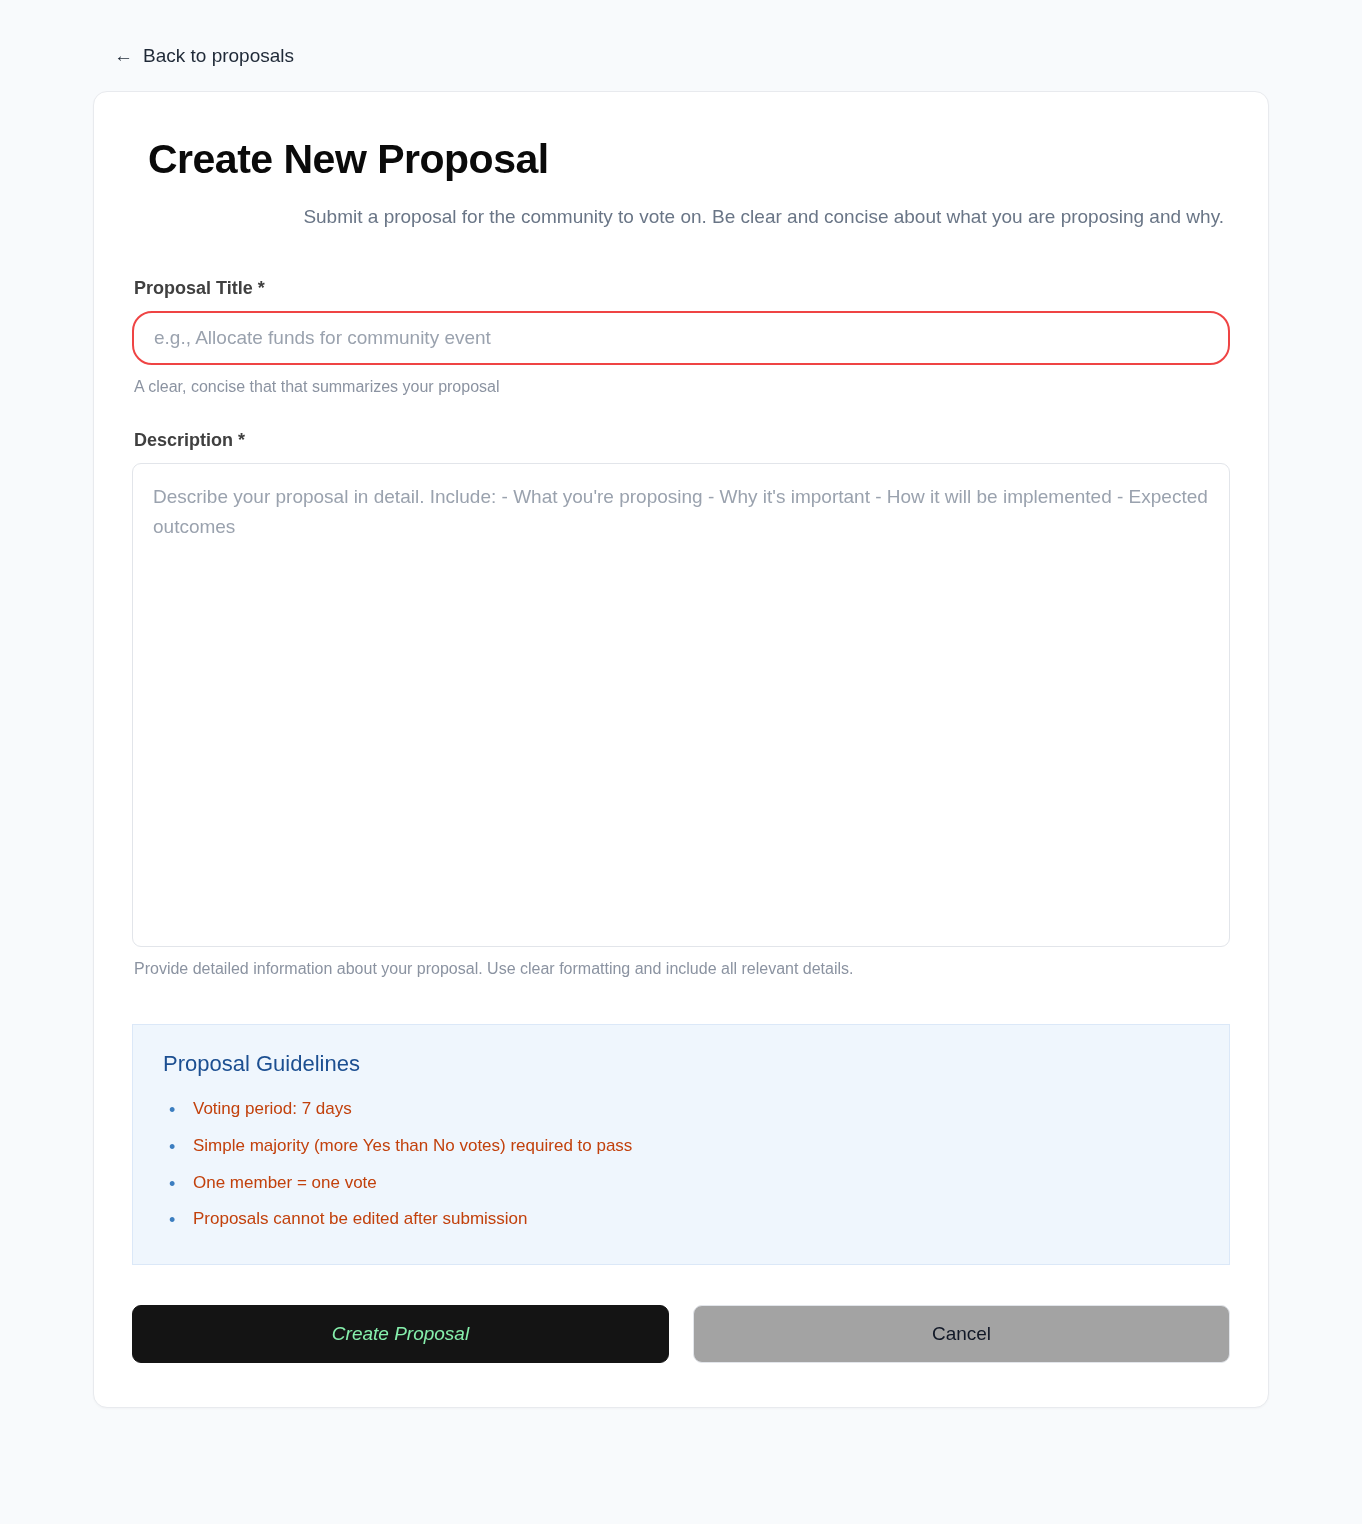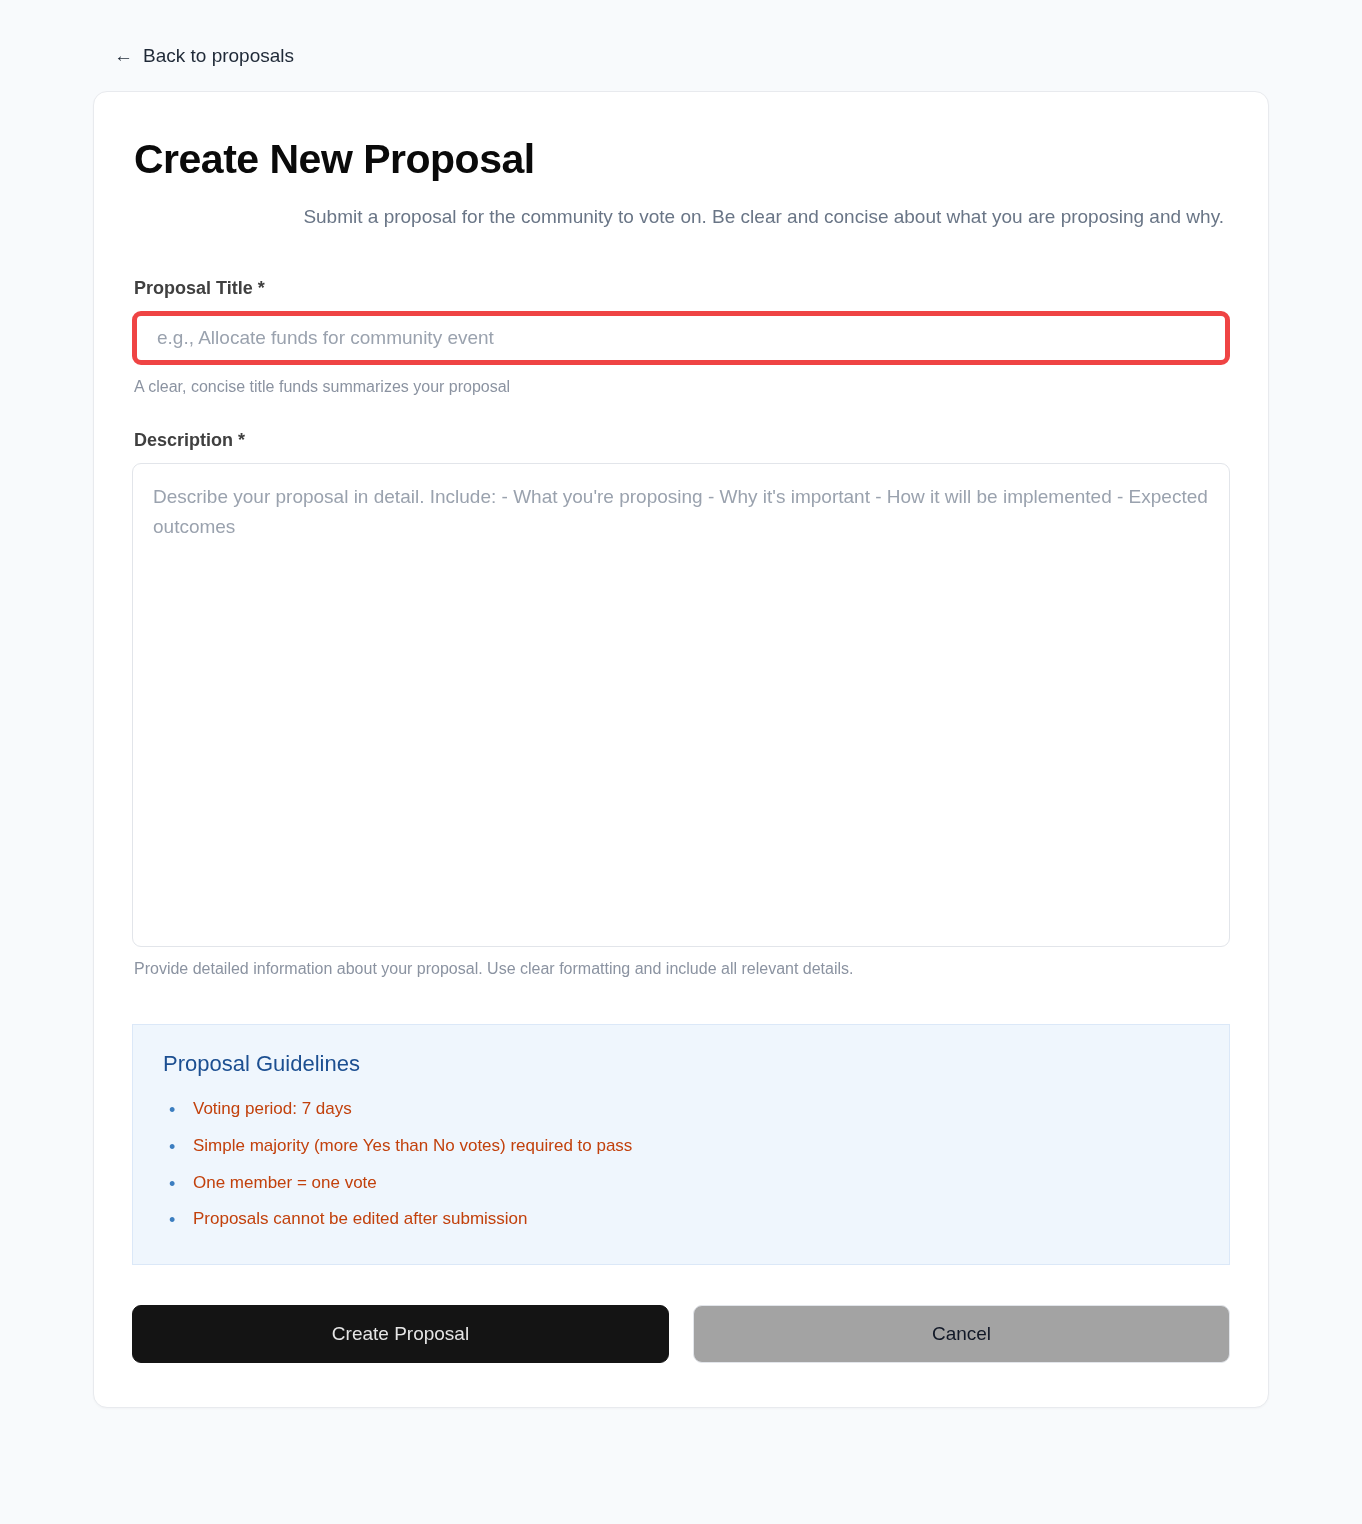--- a/index.html
+++ b/index.html
@@ -42,21 +42,21 @@
     background: #ffffff;
     border: 1px solid #e8eaee;
     border-radius: 14px;
     padding: 44px 38px 44px 38px;
     box-shadow: 0 1px 2px rgba(16,24,40,0.03);
   }
   .card-title {
     font-size: 41px;
     font-weight: bold;
     color: #0a0a0a;
-    margin: 0 0 18px 2px;
+    margin: 0 0 18px 16px;
     letter-spacing: -0.5px;
   }
   .card-subtitle {
     font-size: 19px;
     color: #697586;
     margin: 0 0 44px 2px;
     line-height: 1.72;
     max-width: 1090px;
     text-align: right;
   }
@@ -67,22 +67,22 @@
     display: block;
     font-size: 18px;
     font-weight: bold;
     color: #404040;
     margin: 0 0 12px 2px;
   }
   .text-input {
     display: block;
     width: 100%;
     height: 54px;
-    border: 5px solid #ef4444;
-    border-radius: 9px;
+    border: 2px solid #ef4444;
+    border-radius: 20px;
     padding: 0 20px;
     font-size: 19px;
     font-family: "Liberation Sans", sans-serif;
     color: #111827;
     background: #fff;
     outline: none;
   }
   .text-input::placeholder { color: #9aa2ae; }
   .textarea {
     display: block;
@@ -146,22 +146,23 @@
     height: 58px;
     flex: 1;
     border-radius: 9px;
     font-size: 19px;
     font-family: "Liberation Sans", sans-serif;
     cursor: pointer;
     border: 1px solid transparent;
   }
   .btn-primary {
     background: #141414;
-    color: #e5e5e5;
+    color: #86efac;
     border-color: #141414;
+    font-style: italic;
   }
   .btn-secondary {
     background: #a3a3a3;
     color: #111827;
     border-color: #e2e5ea;
   }
 </style>
 </head>
 <body>
 
@@ -173,21 +174,21 @@
   </a>
 
   <div class="card">
 
     <h1 class="card-title">Create New Proposal</h1>
     <p class="card-subtitle">Submit a proposal for the community to vote on. Be clear and concise about what you are proposing and why.</p>
 
     <div class="field">
       <label class="field-label">Proposal Title *</label>
       <input class="text-input" type="text" placeholder="e.g., Allocate funds for community event" style="">
-      <div class="help-text">A clear, concise title funds summarizes your proposal</div>
+      <div class="help-text">A clear, concise that that summarizes your proposal</div>
     </div>
 
     <div class="field">
       <label class="field-label">Description *</label>
       <textarea class="textarea" placeholder="Describe your proposal in detail. Include: - What you're proposing - Why it's important - How it will be implemented - Expected outcomes" style=""></textarea>
       <div class="help-text">Provide detailed information about your proposal. Use clear formatting and include all relevant details.</div>
     </div>
 
     <div class="guidelines">
       <div class="guidelines-title">Proposal Guidelines</div>

